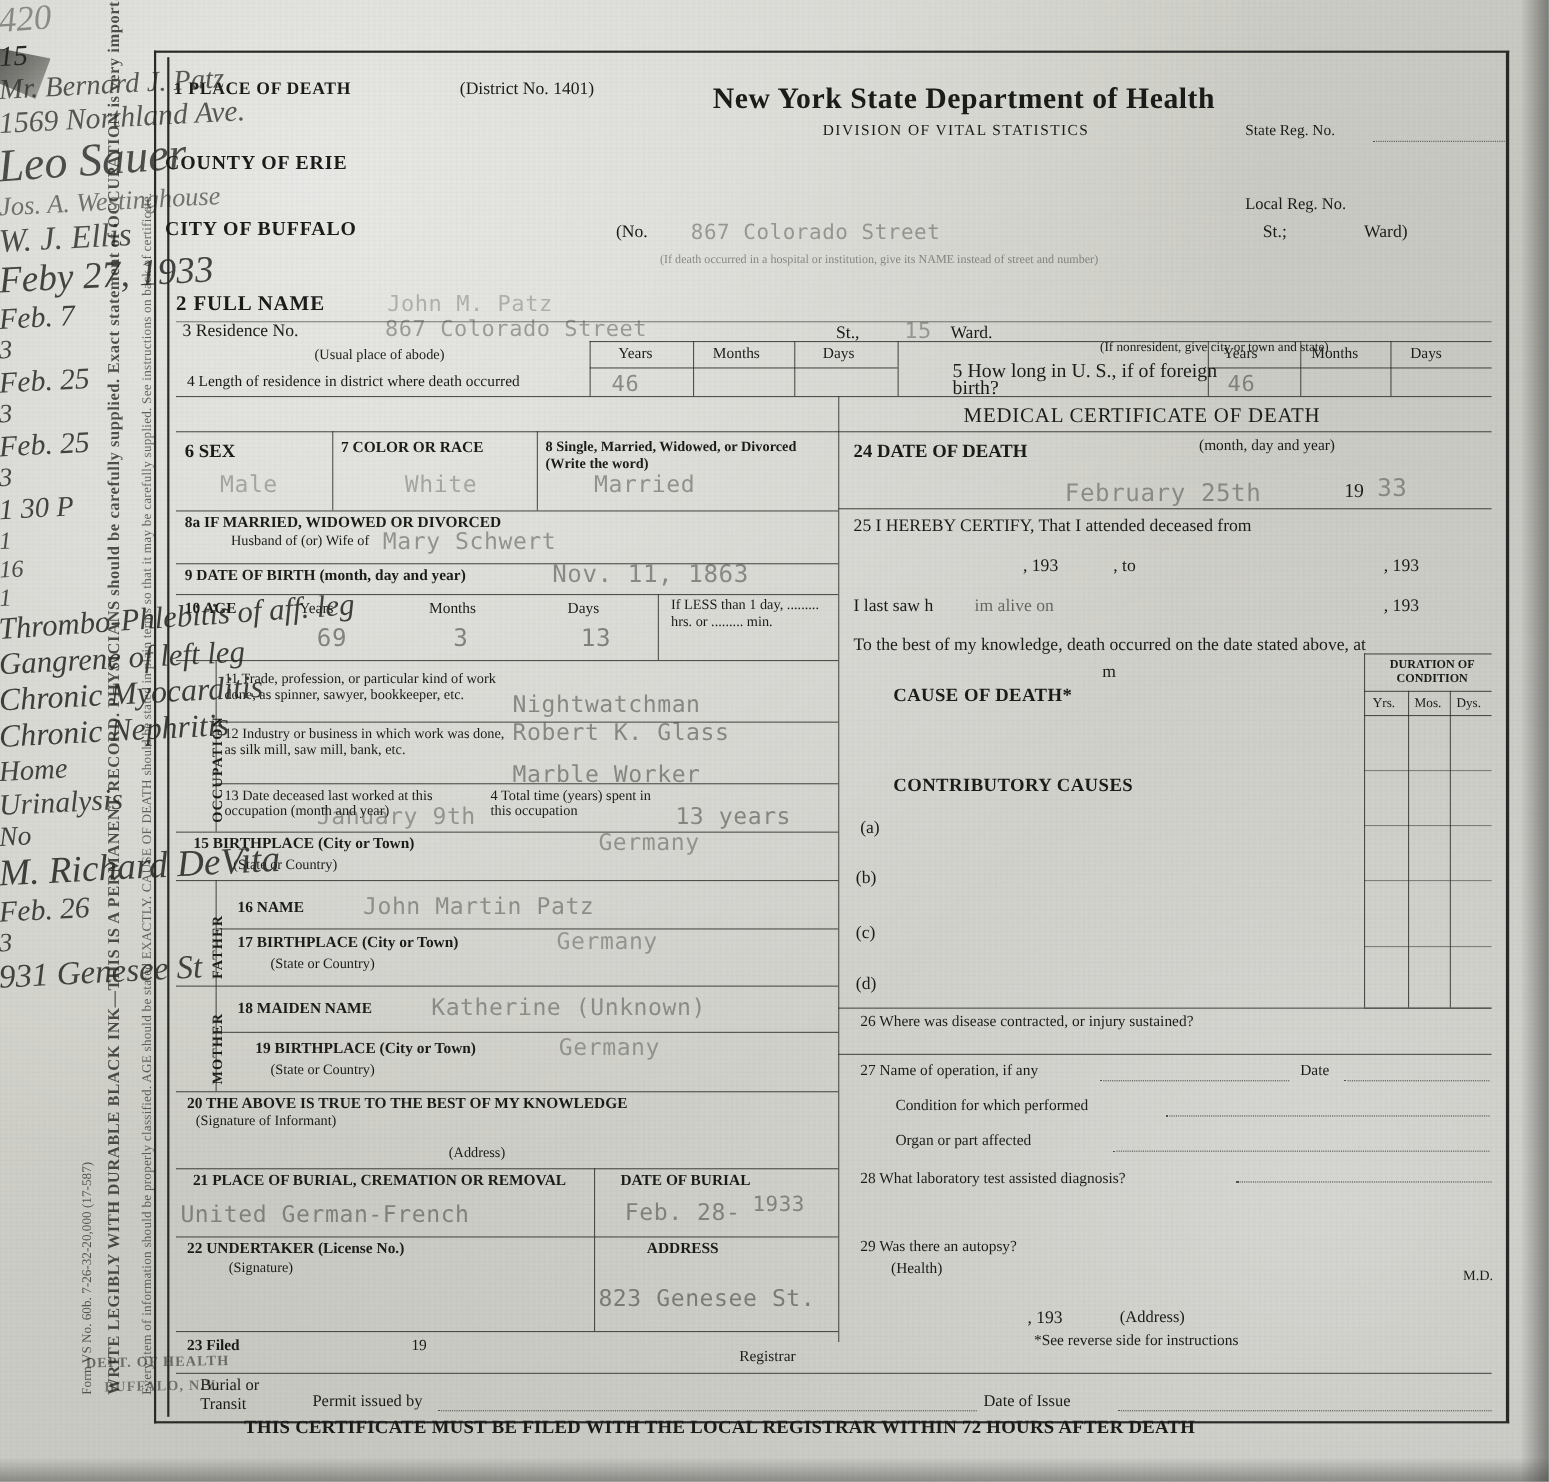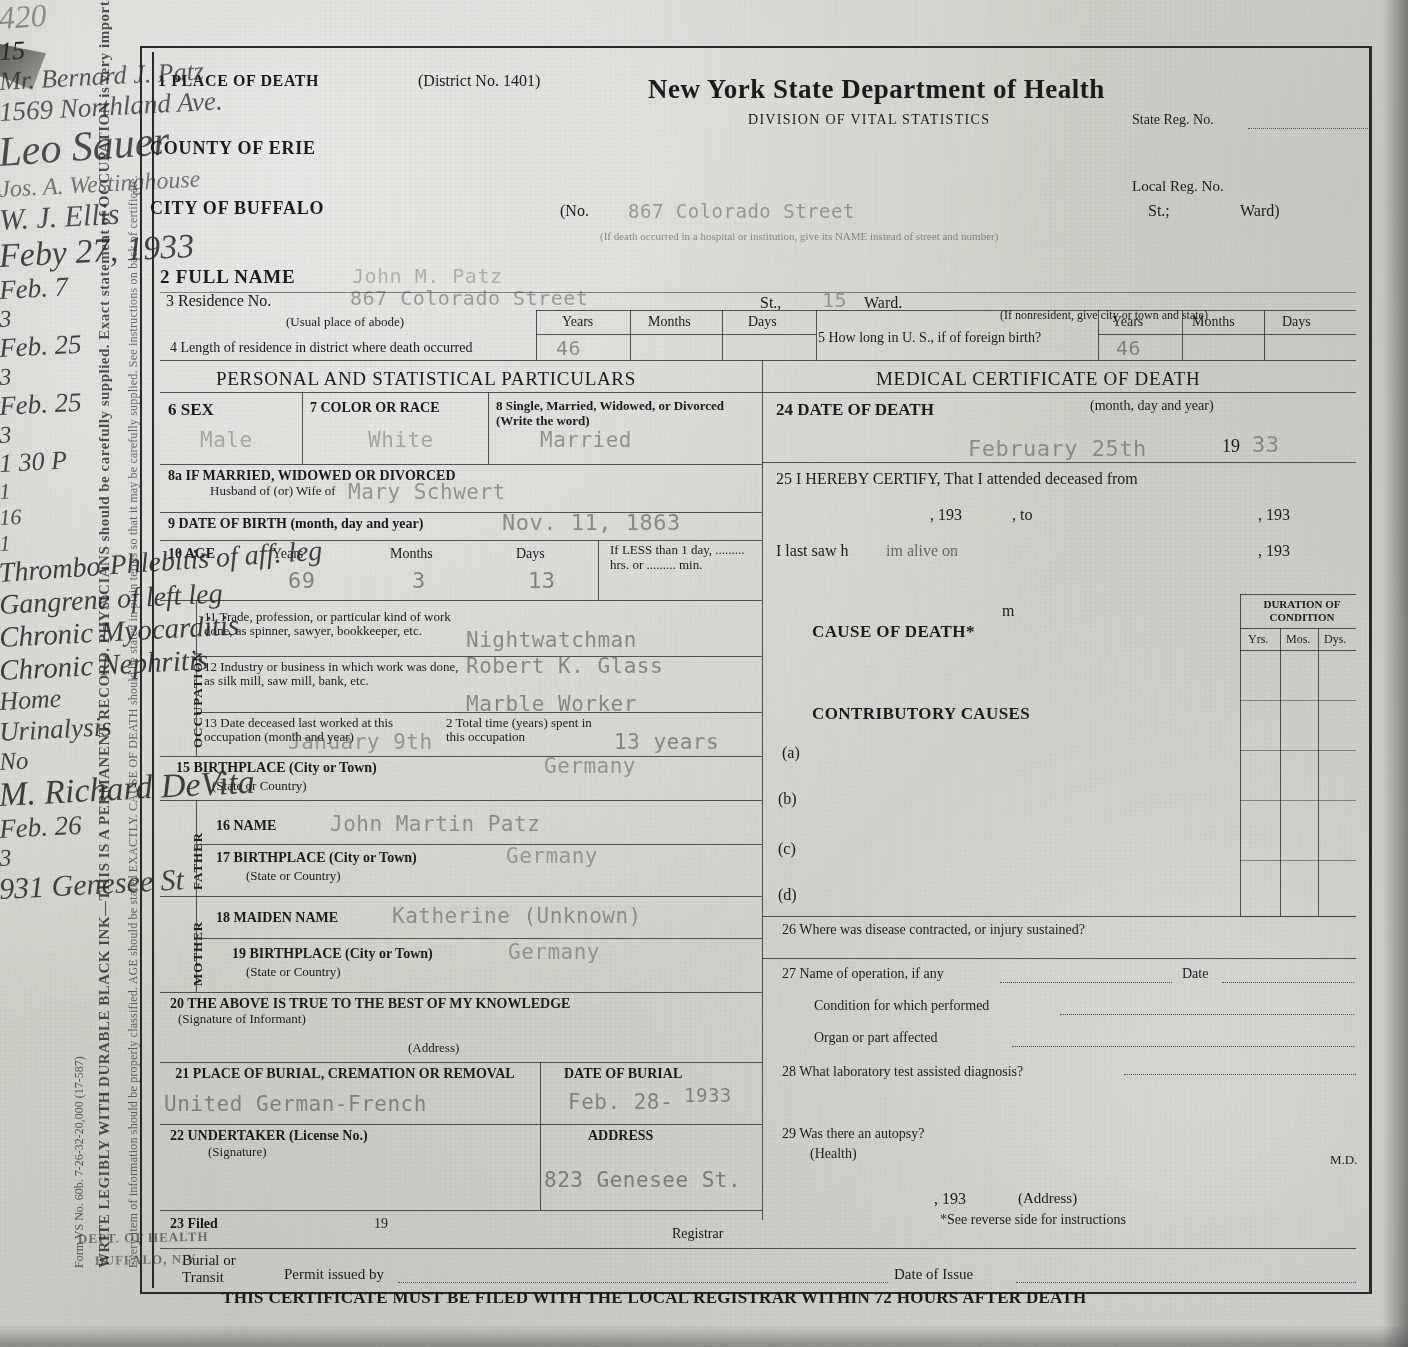--- a/index.html
+++ b/index.html
@@ -144,26 +144,25 @@
 
   <div class="pt ser" style="left:562px;top:314px;font-size:14px;">Years</div>
   <div class="pt ser" style="left:648px;top:314px;font-size:14px;">Months</div>
   <div class="pt ser" style="left:748px;top:314px;font-size:14px;">Days</div>
   <div class="pt ser" style="left:1112px;top:314px;font-size:14px;">Years</div>
   <div class="pt ser" style="left:1192px;top:314px;font-size:14px;">Months</div>
   <div class="pt ser" style="left:1282px;top:314px;font-size:14px;">Days</div>
 
   <div class="pt ser" style="left:170px;top:340px;font-size:14px;">4  Length of residence in district where death occurred</div>
   <div class="tw" style="position:absolute;left:556px;top:336px;font-size:20px;opacity:.5;">46</div>
-  <div class="pt ser" style="left:818px;top:330px;font-size:14px;width:272px;white-space:normal;line-height:15px;">5  How long in U. S., if of foreign birth?</div>
+  <div class="pt ser" style="left:818px;top:330px;font-size:18px;width:272px;white-space:normal;line-height:15px;padding-left:48px;">5  How long in U. S., if of foreign birth?</div>
   <div class="tw" style="position:absolute;left:1116px;top:336px;font-size:20px;opacity:.5;">46</div>
 
   <div class="line" style="left:160px;top:392px;width:1196px;"></div>
   <div class="vline" style="left:762px;top:360px;height:860px;"></div>
-  <div class="pt ser" style="left:216px;top:368px;font-size:19px;letter-spacing:.7px;">PERSONAL AND STATISTICAL PARTICULARS</div>
   <div class="pt ser" style="left:876px;top:368px;font-size:19px;letter-spacing:.7px;">MEDICAL CERTIFICATE OF DEATH</div>
 
   <div class="vline" style="left:302px;top:392px;height:72px;"></div>
   <div class="vline" style="left:488px;top:392px;height:72px;"></div>
   <div class="line" style="left:160px;top:464px;width:602px;"></div>
 
   <div class="pt ser lblb" style="left:168px;top:400px;font-size:17px;">6  SEX</div>
   <div class="tw" style="position:absolute;left:200px;top:428px;font-size:21px;opacity:.35;">Male</div>
   <div class="pt ser lblb" style="left:310px;top:400px;font-size:14px;">7  COLOR OR RACE</div>
   <div class="tw" style="position:absolute;left:368px;top:428px;font-size:21px;opacity:.35;">White</div>
@@ -197,21 +196,21 @@
   <div class="tw" style="position:absolute;left:466px;top:628px;font-size:21px;opacity:.5;">Nightwatchman</div>
   <div class="line" style="left:196px;top:656px;width:566px;"></div>
 
   <div class="pt ser" style="left:204px;top:660px;font-size:13px;width:258px;white-space:normal;line-height:14px;">12  Industry or business in which work was done, as silk mill, saw mill, bank, etc.</div>
   <div class="tw" style="position:absolute;left:466px;top:654px;font-size:21px;opacity:.5;">Robert K. Glass</div>
   <div class="tw" style="position:absolute;left:466px;top:664px;font-size:21px;opacity:.5;margin-top:28px;">Marble Worker</div>
   <div class="line" style="left:196px;top:712px;width:566px;"></div>
 
   <div class="pt ser" style="left:204px;top:716px;font-size:13px;width:240px;white-space:normal;line-height:14px;">13  Date deceased last worked at this occupation (month and year)</div>
   <div class="tw" style="position:absolute;left:288px;top:730px;font-size:21px;opacity:.42;">January 9th</div>
-  <div class="pt ser" style="left:446px;top:716px;font-size:13px;width:148px;white-space:normal;line-height:14px;">2  Total time (years) spent in this occupation</div>
+  <div class="pt ser" style="left:446px;top:716px;font-size:13px;width:148px;white-space:normal;line-height:14px;">4  Total time (years) spent in this occupation</div>
   <div class="tw" style="position:absolute;left:614px;top:730px;font-size:21px;opacity:.5;">13 years</div>
   <div class="line" style="left:160px;top:756px;width:602px;"></div>
 
   <div class="pt ser lblb" style="left:176px;top:760px;font-size:14px;">15  BIRTHPLACE (City or Town)</div>
   <div class="tw" style="position:absolute;left:544px;top:754px;font-size:21px;opacity:.42;">Germany</div>
   <div class="pt ser" style="left:212px;top:778px;font-size:13px;">(State or Country)</div>
   <div class="line" style="left:160px;top:800px;width:602px;"></div>
 
   <div class="vline" style="left:196px;top:800px;height:96px;"></div>
   <div class="side" style="left:190px;top:890px;transform:rotate(-90deg);font-size:13px;letter-spacing:1px;font-weight:bold;">FATHER</div>
@@ -286,20 +285,21 @@
   <div class="hw" style="left:1048px;top:512px;font-size:27px;opacity:.85;">Feb. 25</div>
   <div class="pt ser" style="left:1258px;top:506px;font-size:16px;">, 193</div>
   <div class="hw" style="left:1316px;top:512px;font-size:24px;opacity:.85;">3</div>
 
   <div class="pt ser" style="left:776px;top:542px;font-size:16px;">I last saw h</div>
   <div class="pt ser" style="left:886px;top:542px;font-size:16px;opacity:.6;">im alive on</div>
   <div class="hw" style="left:1060px;top:548px;font-size:27px;opacity:.85;">Feb. 25</div>
   <div class="pt ser" style="left:1258px;top:542px;font-size:16px;">, 193</div>
   <div class="hw" style="left:1316px;top:548px;font-size:24px;opacity:.85;">3</div>
 
+  <div class="pt ser" style="left:776px;top:572px;font-size:16px;width:560px;white-space:normal;line-height:30px;">To the best of my knowledge, death occurred on the date stated above, at</div>
   <div class="hw" style="left:894px;top:612px;font-size:26px;opacity:.85;">1 30 P</div>
   <div class="pt ser" style="left:1002px;top:602px;font-size:16px;">m</div>
 
   <div class="vline" style="left:1240px;top:594px;height:322px;"></div>
   <div class="line" style="left:1240px;top:594px;width:116px;"></div>
   <div class="line" style="left:1240px;top:628px;width:116px;"></div>
   <div class="line" style="left:1240px;top:650px;width:116px;"></div>
   <div class="vline" style="left:1280px;top:628px;height:288px;"></div>
   <div class="vline" style="left:1318px;top:628px;height:288px;"></div>
   <div class="line" style="left:1240px;top:700px;width:116px;opacity:.5;"></div>

